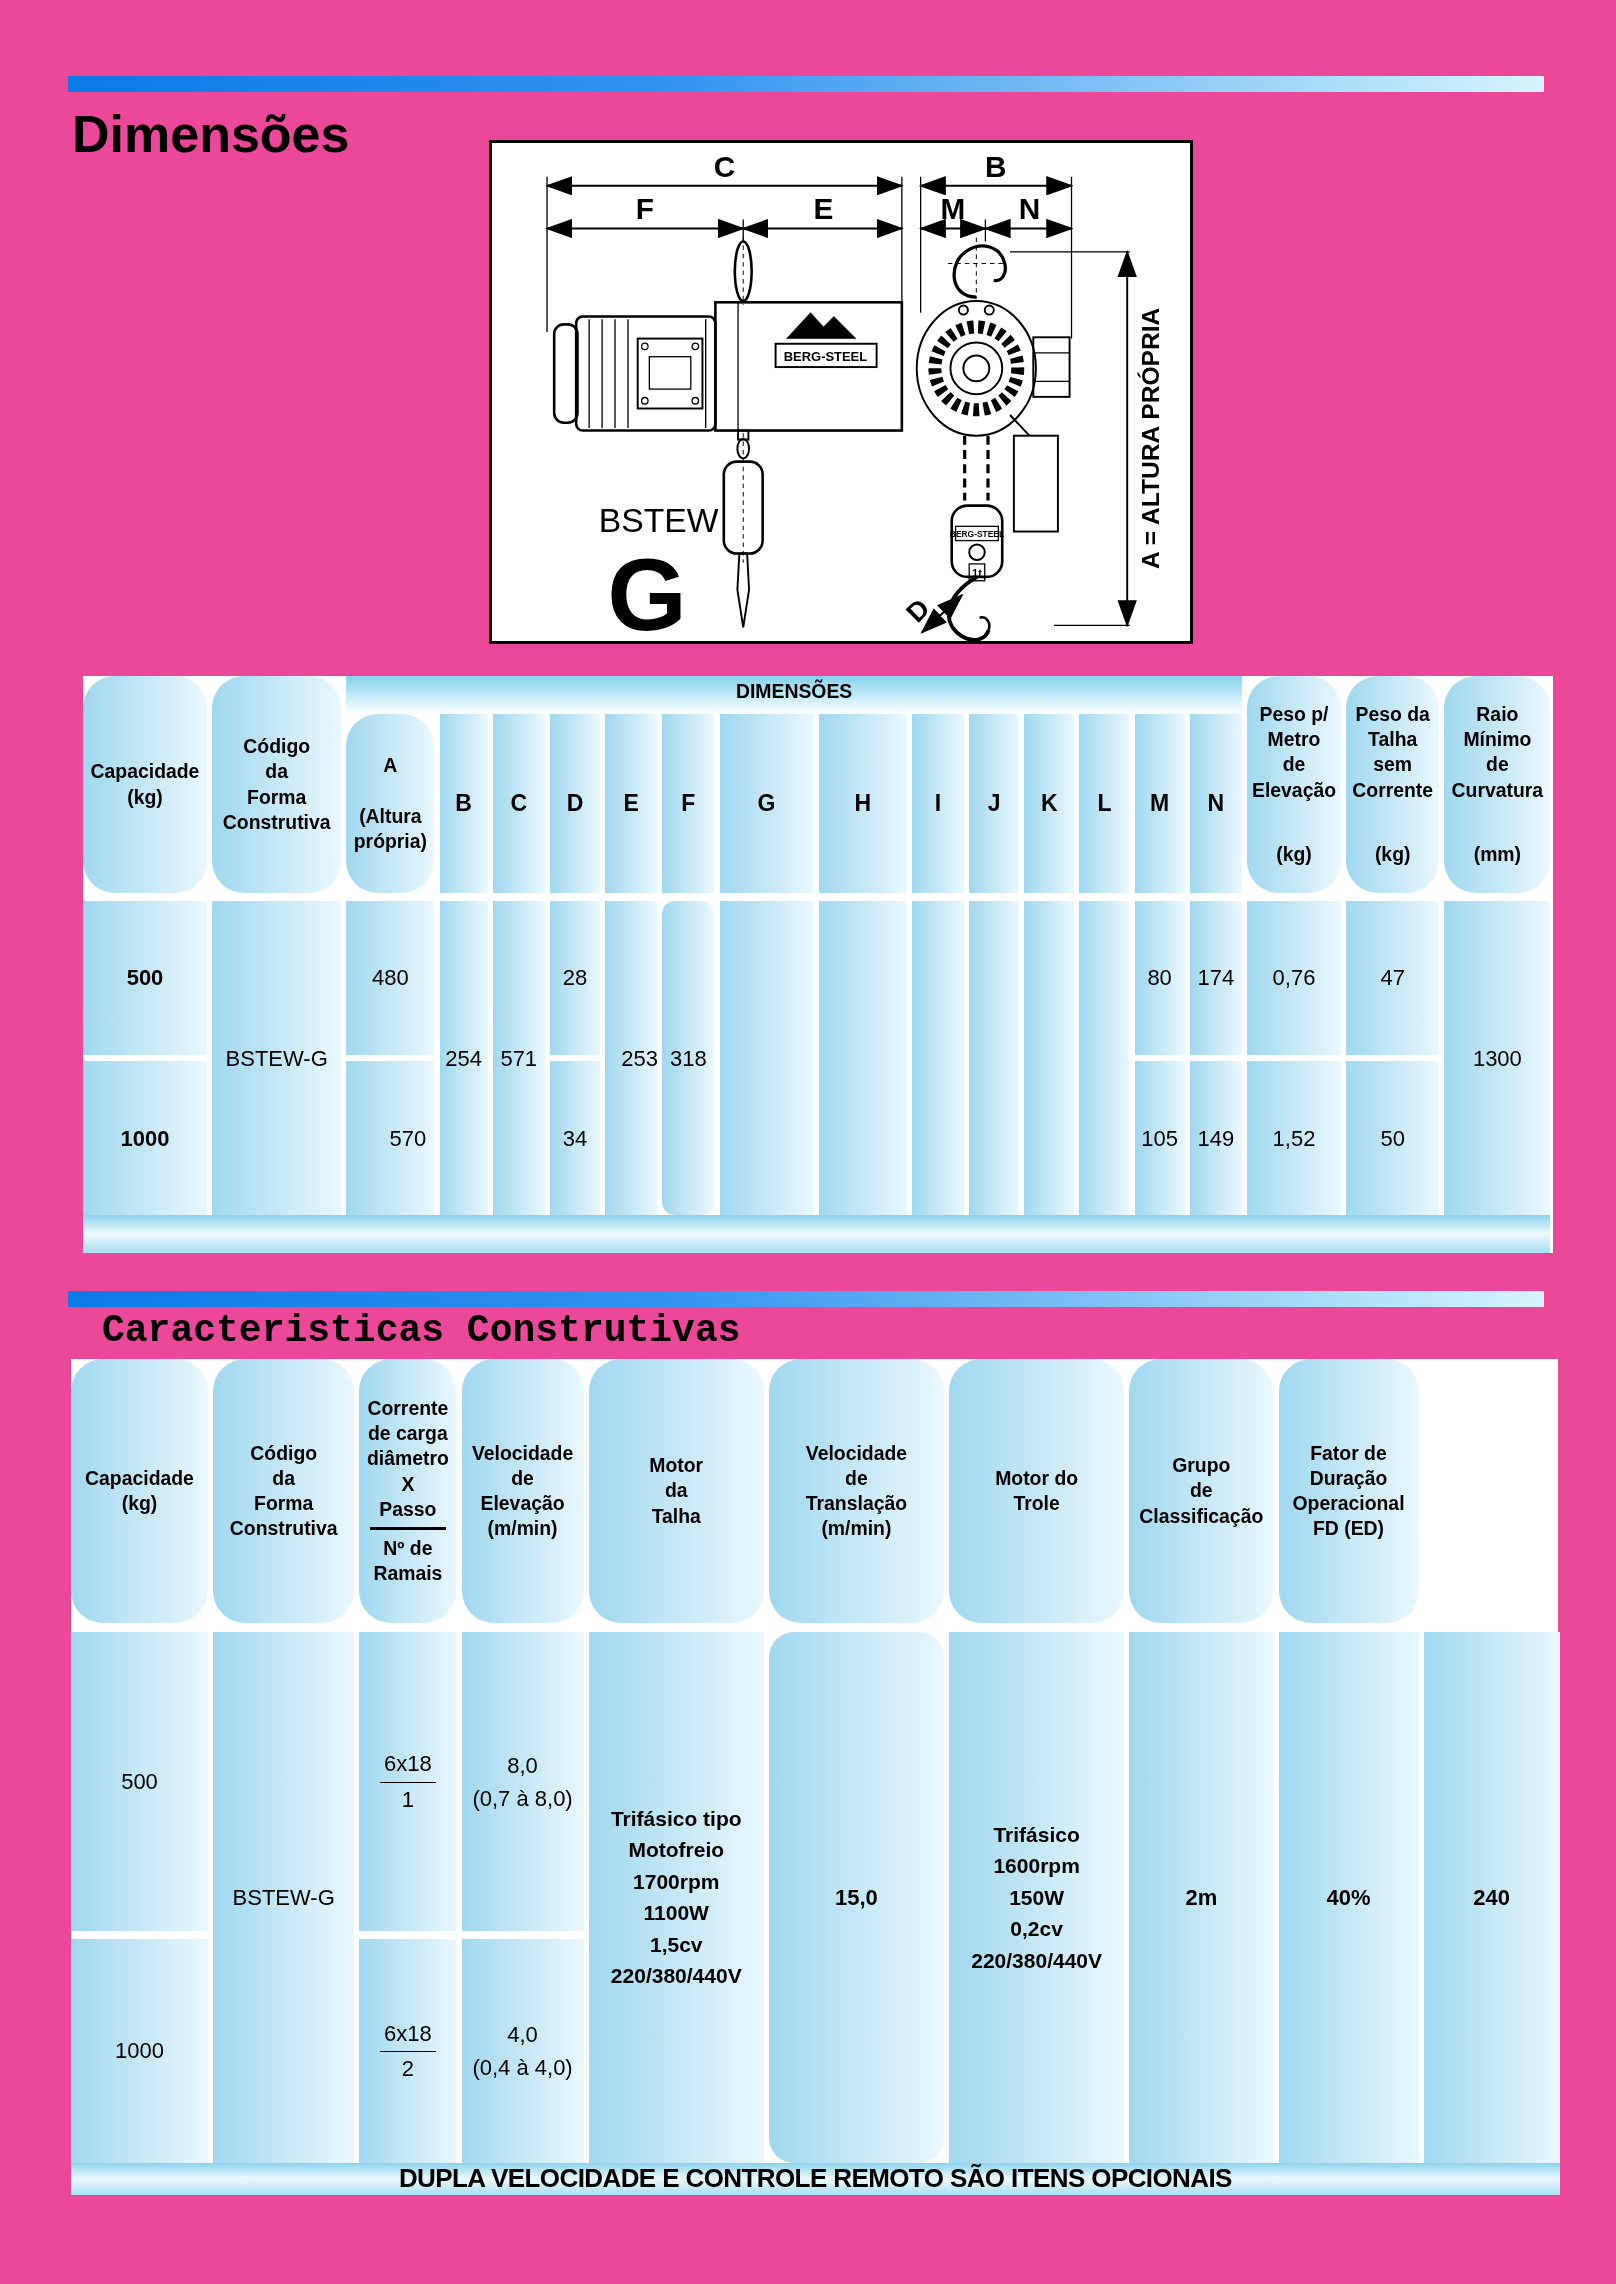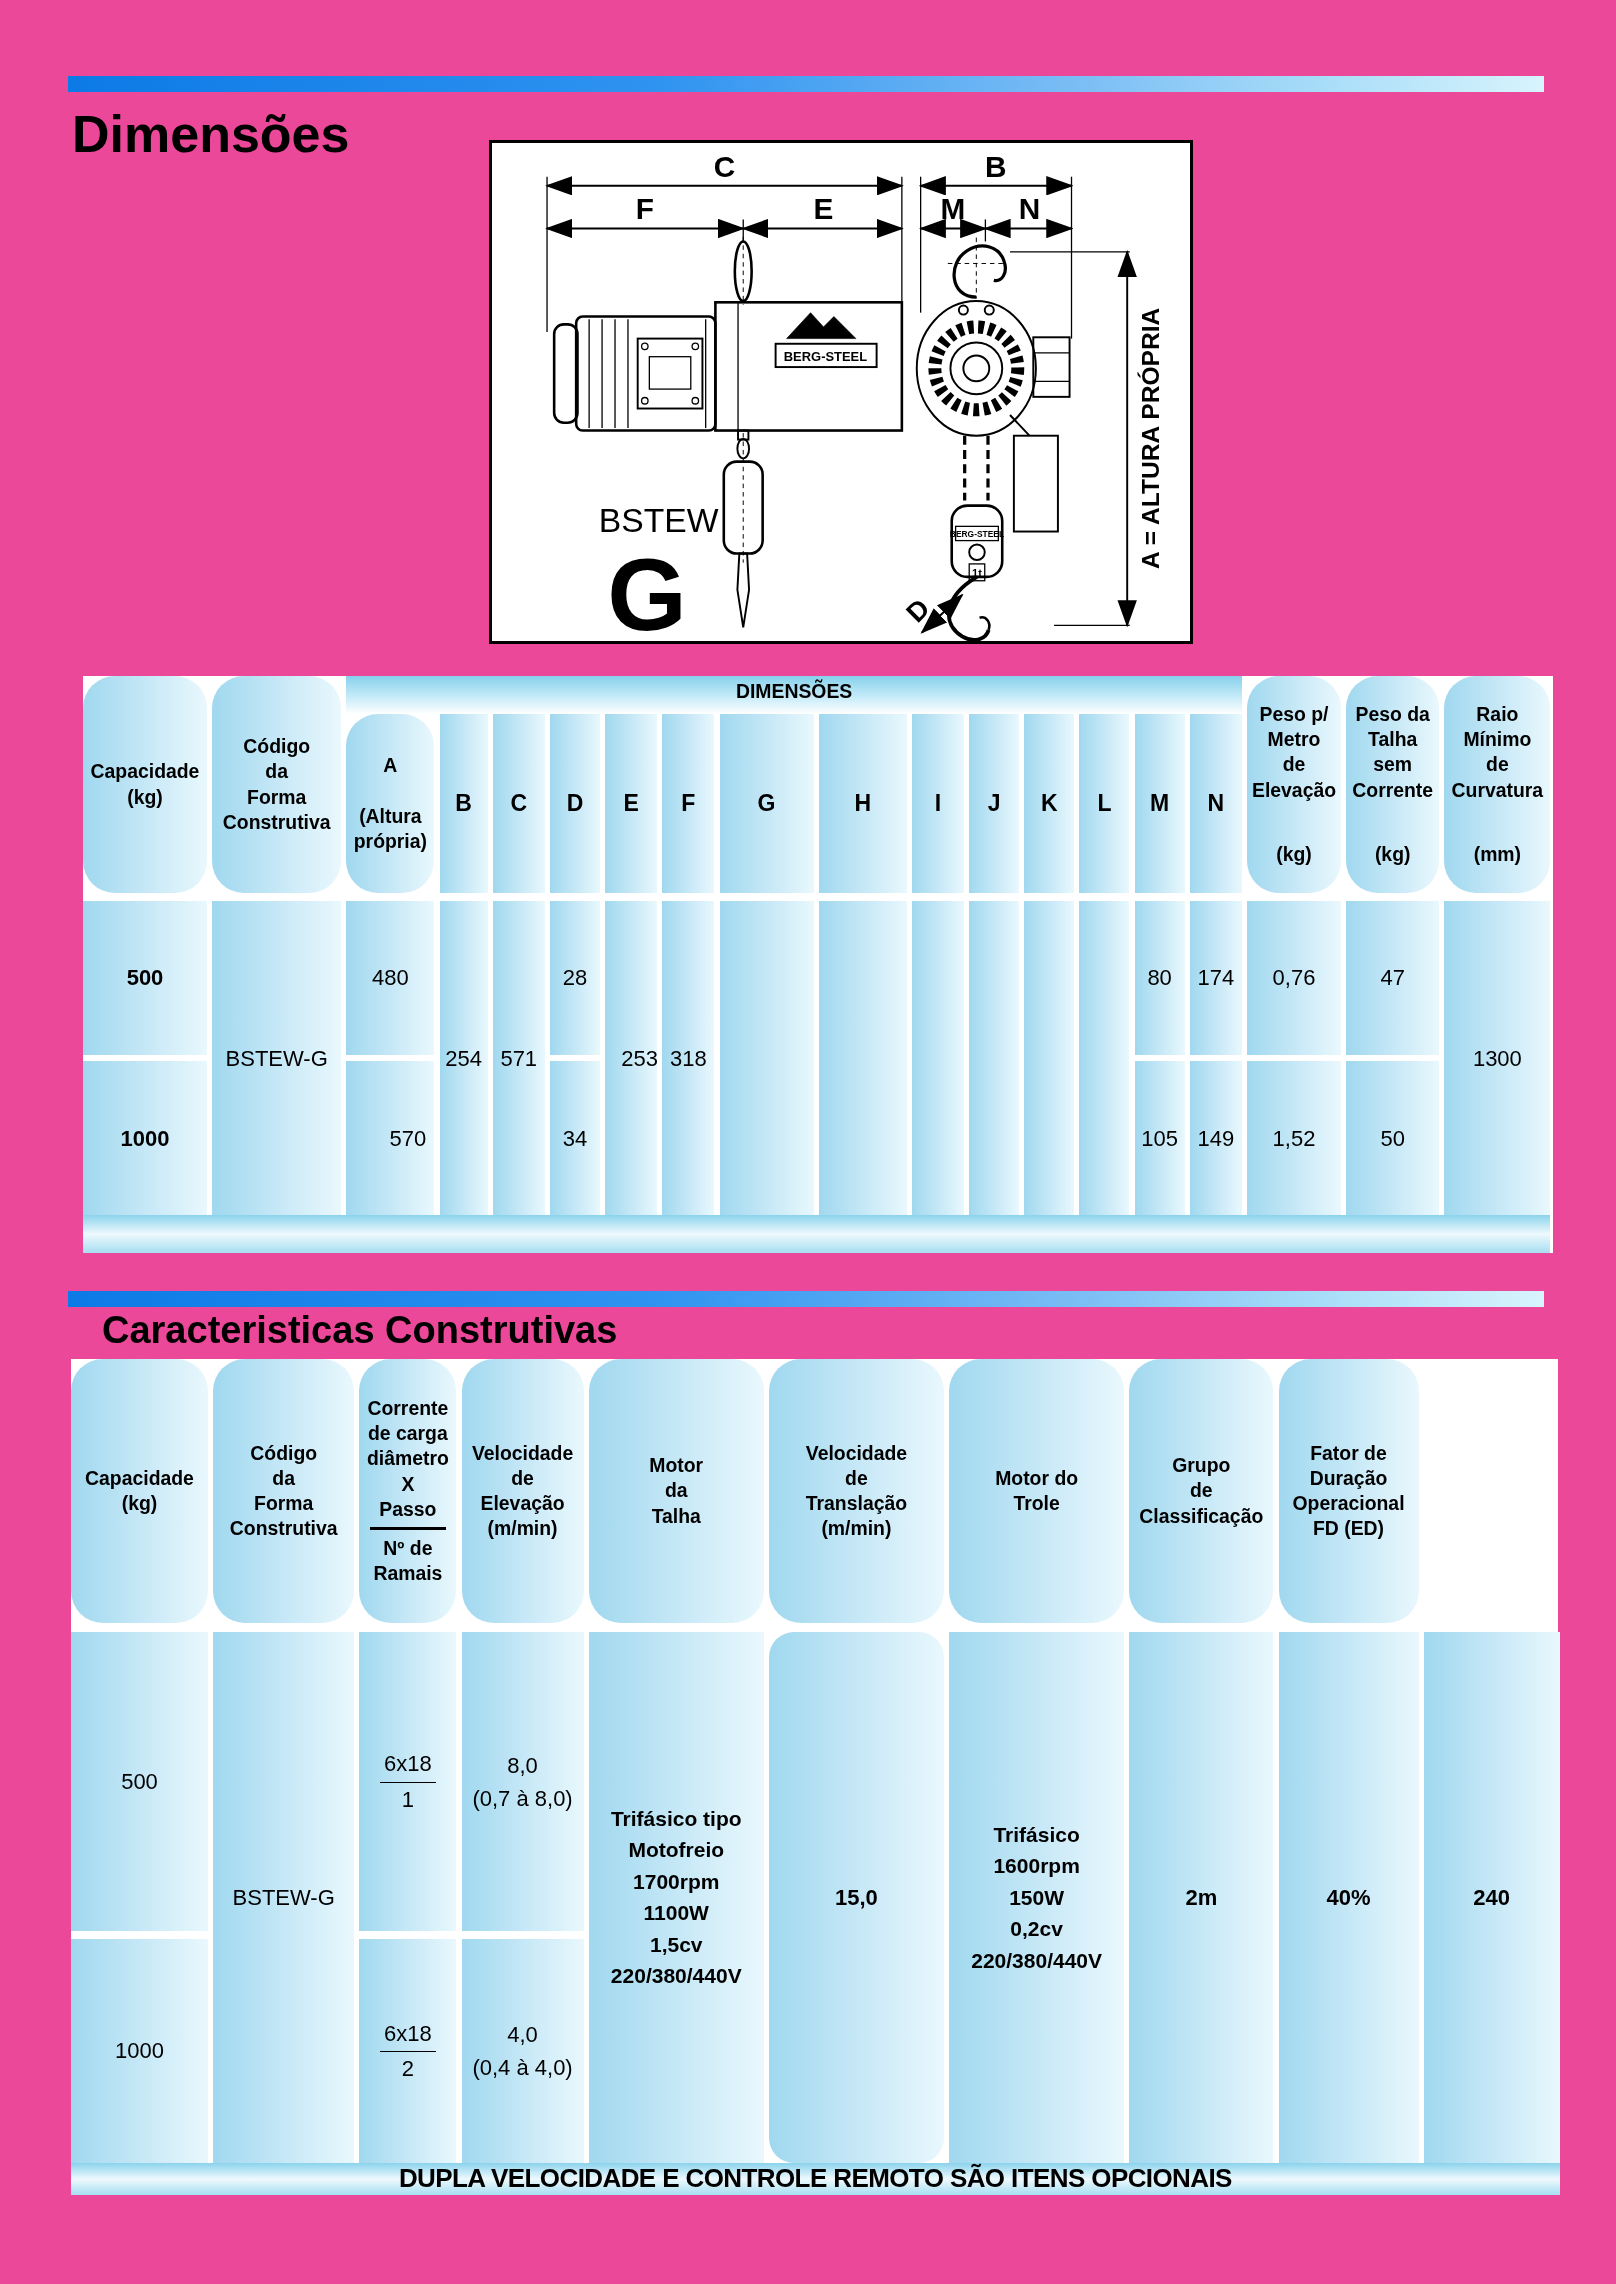--- a/index.html
+++ b/index.html
@@ -182,41 +182,41 @@
     <div class="c val bold" style="grid-column:1;grid-row:4;">500</div>
     <div class="c val bold" style="grid-column:1;grid-row:6;">1000</div>
     <div class="c val" style="grid-column:2;grid-row:4/7;">BSTEW-G</div>
     <div class="c val" style="grid-column:3;grid-row:4;">480</div>
     <div class="c val" style="grid-column:3;grid-row:6;padding-left:35px;">570</div>
     <div class="c val" style="grid-column:4;grid-row:4/7;">254</div>
     <div class="c val" style="grid-column:5;grid-row:4/7;">571</div>
     <div class="c val" style="grid-column:6;grid-row:4;">28</div>
     <div class="c val" style="grid-column:6;grid-row:6;">34</div>
     <div class="c val" style="grid-column:7;grid-row:4/7;padding-left:17px;">253</div>
-    <div class="c val" style="grid-column:8;grid-row:4/7;">318</div>
+    <div class="c val" style="grid-column:8;grid-row:4/7;border-radius:13px;">318</div>
     <div class="c" style="grid-column:9;grid-row:4/7;"></div>
     <div class="c" style="grid-column:10;grid-row:4/7;"></div>
     <div class="c" style="grid-column:11;grid-row:4/7;"></div>
     <div class="c" style="grid-column:12;grid-row:4/7;"></div>
     <div class="c" style="grid-column:13;grid-row:4/7;"></div>
     <div class="c" style="grid-column:14;grid-row:4/7;"></div>
     <div class="c val" style="grid-column:15;grid-row:4;">80</div>
     <div class="c val" style="grid-column:15;grid-row:6;">105</div>
     <div class="c val" style="grid-column:16;grid-row:4;">174</div>
     <div class="c val" style="grid-column:16;grid-row:6;">149</div>
     <div class="c val" style="grid-column:17;grid-row:4;">0,76</div>
     <div class="c val" style="grid-column:17;grid-row:6;">1,52</div>
     <div class="c val" style="grid-column:18;grid-row:4;">47</div>
     <div class="c val" style="grid-column:18;grid-row:6;">50</div>
     <div class="c val" style="grid-column:19;grid-row:4/7;">1300</div>
     <div class="capband" style="grid-column:1/20;grid-row:7;"></div>
   </div>
 
   <div class="topbar" style="top:1291px;"></div>
-  <div class="h-title" style="left:102px;top:1309px;font-size:38px;">Caracteristicas Construtivas</div>
+  <div class="h-title" style="left:102px;top:1309px;font-size:38px;font-family:Liberation Mono, monospace;">Caracteristicas Construtivas</div>
 
   <div class="grid" style="left:71px;top:1359px;width:1487px;
               grid-template-columns:137px 141px 97px 122px 175px 175px 175px 144px 140px 136px;
               grid-template-rows:264px 9px 299px 7.8px 224px 32px;">
     <div class="c hdr" style="grid-column:1;grid-row:1;">Capacidade
 (kg)</div>
     <div class="c hdr" style="grid-column:2;grid-row:1;">Código
 da
 Forma
 Construtiva</div>

